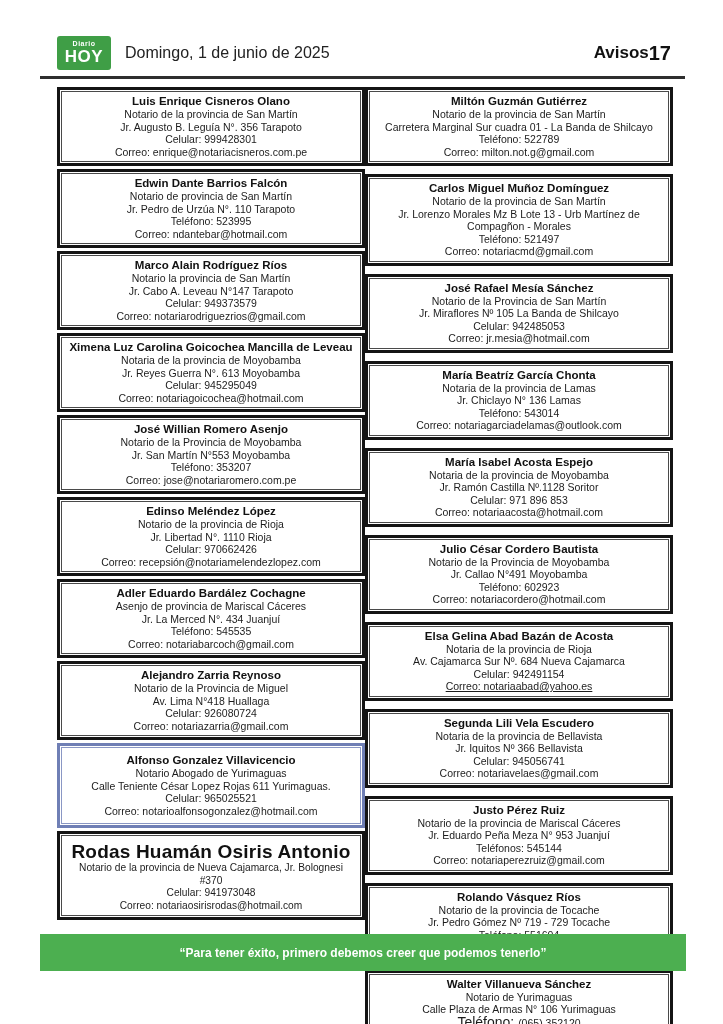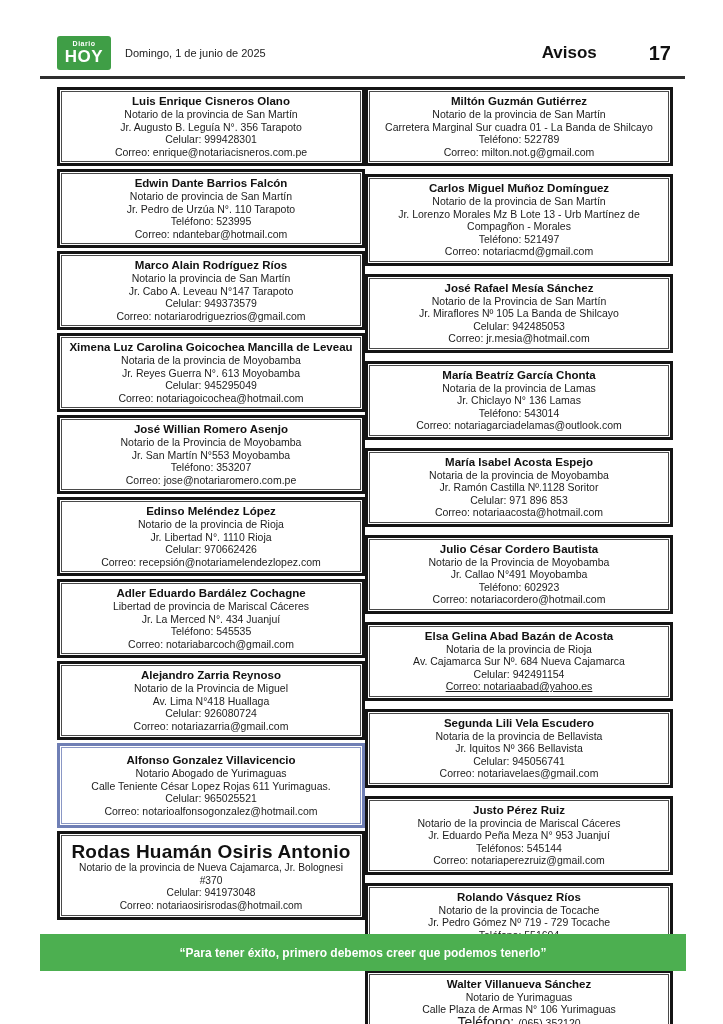--- a/index.html
+++ b/index.html
@@ -12,23 +12,23 @@
   .header {
     display:flex; align-items:center; margin:36px 40px 0 57px;
   }
   .logo {
     width:54px; height:34px; background:var(--brand-green,#3f9e46);
     border-radius:3px; display:flex; flex-direction:column; align-items:center; justify-content:center;
     flex:0 0 auto;
   }
   .logo-top { font-size:7px; font-weight:bold; color:#fff; line-height:8px; letter-spacing:.5px; }
   .logo-main { font-size:17px; font-weight:bold; color:#fff; line-height:18px; letter-spacing:.5px; }
-  .header-date { font-size:11px; color:#222; margin-left:14px; }
+  .header-date { font-size:16px; color:#222; margin-left:14px; }
   .header-spacer { flex:1; }
-  .header-section { font-size:17px; font-weight:bold; color:#111; margin-right:52px; }
+  .header-section { font-size:17px; font-weight:bold; color:#111; }
   .header-page { font-size:20px; font-weight:bold; color:#111; margin-right:12px; }
   .rule { height:3px; background:#2e2e2e; margin:6px 38px 8px 40px; }
 
   
   .columns { display:flex; margin:0 38px 0 57px; gap:0; }
   .col { width:308px; flex:0 0 auto; }
 
   
   .card { border:3px solid #141414; margin-bottom:3px; background:#fff; }
   .col-right .card { margin-bottom:8px; }
@@ -121,21 +121,21 @@
             <div class="card-name">Edinso Meléndez López</div>
             <div class="card-line">Notario de la provincia de Rioja</div>
             <div class="card-line">Jr. Libertad N°. 1110 Rioja</div>
             <div class="card-line">Celular: 970662426</div>
             <div class="card-line">Correo: recepsión@notariamelendezlopez.com</div>
           </div>
         </div>
         <div class="card">
           <div class="card-inner">
             <div class="card-name">Adler Eduardo Bardález Cochagne</div>
-            <div class="card-line">Libertad de provincia de Mariscal Cáceres</div>
+            <div class="card-line">Asenjo de provincia de Mariscal Cáceres</div>
             <div class="card-line">Jr. La Merced N°. 434 Juanjuí</div>
             <div class="card-line">Teléfono: 545535</div>
             <div class="card-line">Correo: notariabarcoch@gmail.com</div>
           </div>
         </div>
         <div class="card">
           <div class="card-inner">
             <div class="card-name">Alejandro Zarria Reynoso</div>
             <div class="card-line">Notario de la Provincia de Miguel</div>
             <div class="card-line">Av. Lima N°418  Huallaga</div>

